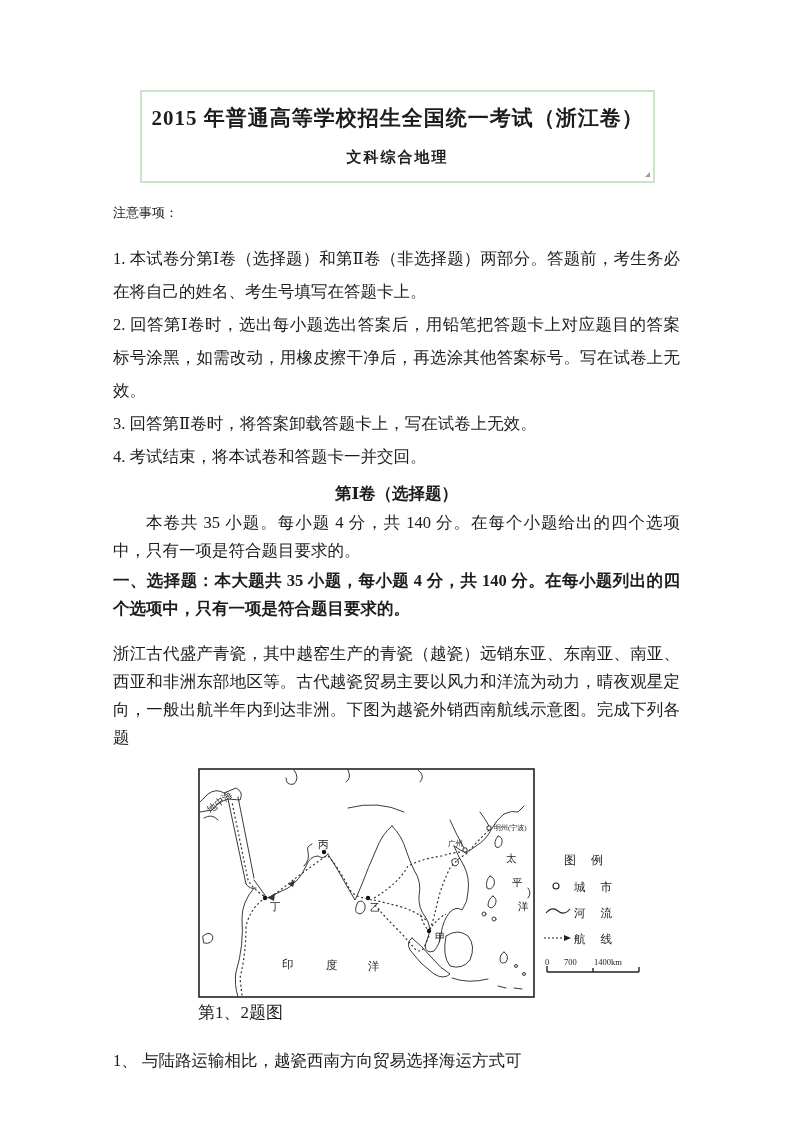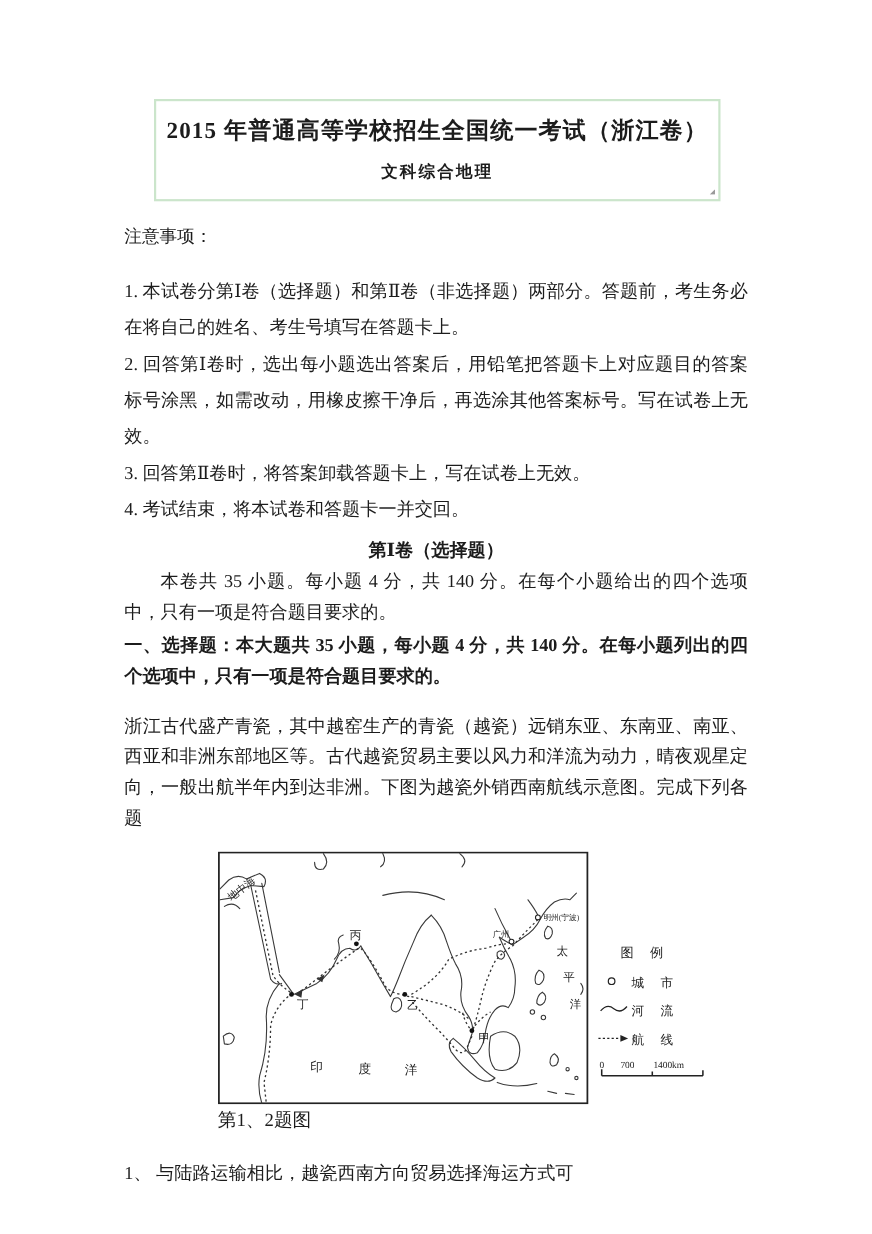--- a/index.html
+++ b/index.html
@@ -22,21 +22,21 @@
     box-sizing:border-box;
     padding-top:7px;
   }
   .title-line1 { font-size:21px; font-weight:bold; line-height:38px; letter-spacing:1px; }
   .title-line2 { font-size:15px; font-weight:bold; line-height:40px; letter-spacing:2px; }
   .box-anchor {
     position:absolute; right:3px; bottom:4px;
     width:5px; height:5px; background:#9a9a9a;
     clip-path:polygon(100% 0,100% 100%,0 100%);
   }
-  .notice-heading { font-size:16px; line-height:33px; }
+  .notice-heading { font-size:13px; line-height:33px; }
   .notice-item { margin:0; font-size:16.5px; line-height:33px; text-align:justify; }
   .sec-heading { margin-top:6px; font-size:16.5px; line-height:30px; text-align:center; font-weight:600; }
   .sec-intro { margin:0; font-size:16.5px; line-height:28px; text-align:justify; text-indent:2em; }
   .sec-sub { margin-top:2px; font-size:16.5px; line-height:28px; text-align:justify; font-weight:600; }
   .passage { margin-top:7px; font-size:16.5px; line-height:28px; text-align:justify; }
   .figure { margin-top:6px; margin-left:85px; width:470px; }
   .figure svg { display:block; }
   .fig-caption { width:336px; font-size:17px; line-height:26px; margin-top:2px; }
   .q-stem { margin-top:21px; font-size:16.5px; line-height:28px; }
   .q-options {

